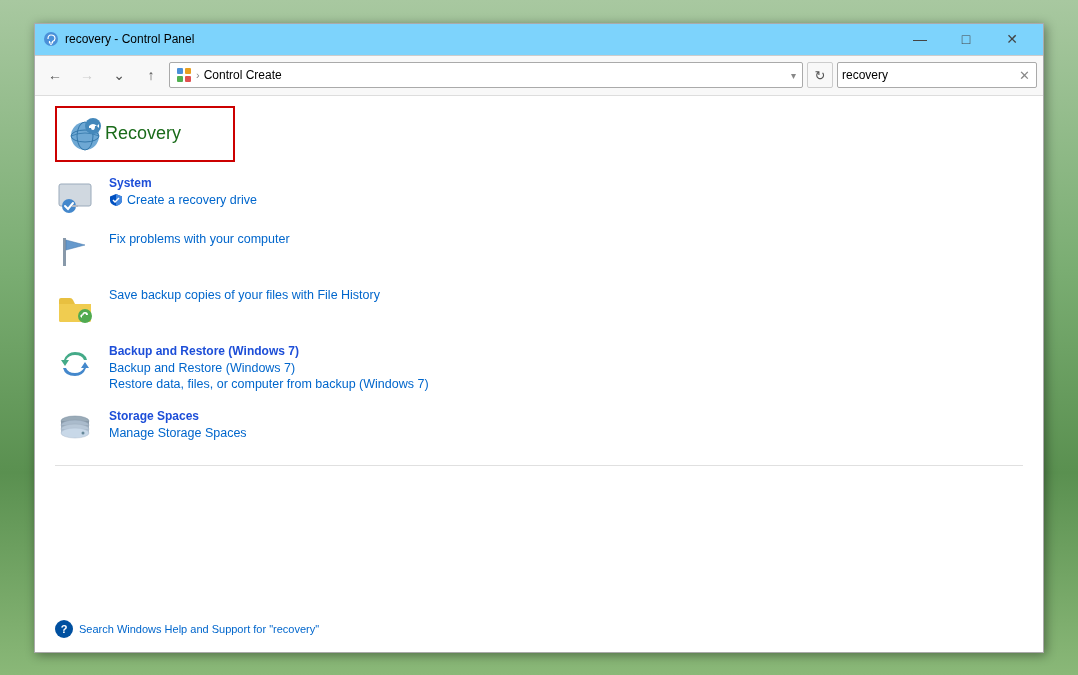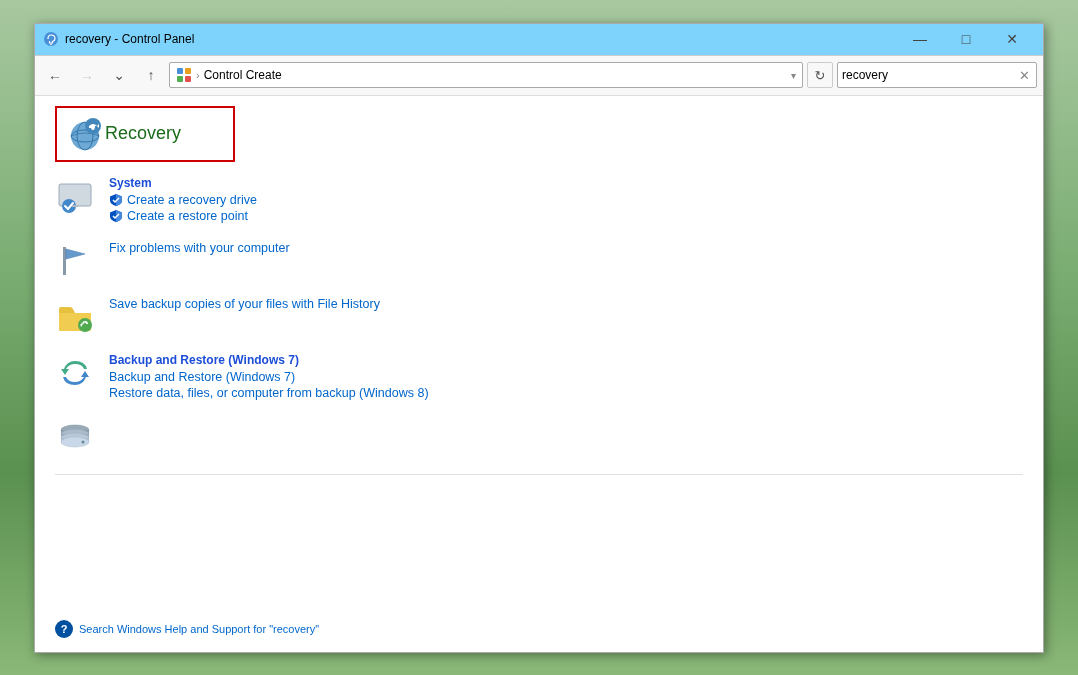--- a/index.html
+++ b/index.html
@@ -357,28 +357,20 @@
       <div class="section-content">
         <div class="section-title">System</div>
         <a class="section-link">
           <svg class="shield-icon-blue" viewBox="0 0 14 14">
             <path d="M7 1 L13 3.5 L13 7.5 Q13 11 7 13 Q1 11 1 7.5 L1 3.5 Z" fill="#0050c0"></path>
             <path d="M7 1 L13 3.5 L13 7.5 Q13 11 7 13 L7 1 Z" fill="#4488e0"></path>
             <path d="M4 7 L6 9 L10 5" fill="none" stroke="white" stroke-width="1.5"></path>
           </svg>
           <span>Create a recovery drive</span>
         </a>
-        <a class="section-link">
-          <svg class="shield-icon-blue" viewBox="0 0 14 14">
-            <path d="M7 1 L13 3.5 L13 7.5 Q13 11 7 13 Q1 11 1 7.5 L1 3.5 Z" fill="#0050c0"></path>
-            <path d="M7 1 L13 3.5 L13 7.5 Q13 11 7 13 L7 1 Z" fill="#4488e0"></path>
-            <path d="M4 7 L6 9 L10 5" fill="none" stroke="white" stroke-width="1.5"></path>
-          </svg>
-          <span>Create a restore point</span>
-        </a>
       </div>
     </div>
 
     <div class="section-item">
       <div class="section-icon">
         <svg width="40" height="40" viewBox="0 0 40 40">
 
           <rect x="8" y="6" width="3" height="28" fill="#8899aa"></rect>
           <polygon points="11,8 30,13 11,18" fill="#6699cc"></polygon>
           <polygon points="11,8 30,13 11,18" fill="none" stroke="#4477aa" stroke-width="0.5"></polygon>
@@ -417,39 +409,45 @@
           <path d="M20 8 Q30 8 32 16 L29 16 Q27 11 20 11 Q14 11 11 16 L14 16 L10 22 L6 16 L9 16 Q12 8 20 8Z" fill="#44aa88"></path>
           <path d="M20 32 Q10 32 8 24 L11 24 Q13 29 20 29 Q26 29 29 24 L26 24 L30 18 L34 24 L31 24 Q28 32 20 32Z" fill="#4488cc"></path>
         </svg>
       </div>
       <div class="section-content">
         <div class="section-title">Backup and Restore (Windows 7)</div>
         <a class="section-link">
           <span>Backup and Restore (Windows 7)</span>
         </a>
         <a class="section-link">
-          <span>Restore data, files, or computer from backup (Windows 8)</span>
+          <span>Restore data, files, or computer from backup (Windows 7)</span>
         </a>
       </div>
     </div>
 
     <div class="section-item">
       <div class="section-icon">
         <svg width="40" height="40" viewBox="0 0 40 40">
 
           <ellipse cx="20" cy="12" rx="14" ry="5" fill="#9aabb8" stroke="#7a8ea0" stroke-width="0.5"></ellipse>
           <rect x="6" y="12" width="28" height="4" fill="#8899a8"></rect>
           <ellipse cx="20" cy="16" rx="14" ry="5" fill="#aabbcc" stroke="#8899aa" stroke-width="0.5"></ellipse>
           <rect x="6" y="16" width="28" height="4" fill="#99aabb"></rect>
           <ellipse cx="20" cy="20" rx="14" ry="5" fill="#b8c8d8" stroke="#9aaabb" stroke-width="0.5"></ellipse>
           <rect x="6" y="20" width="28" height="4" fill="#aabbcc"></rect>
           <ellipse cx="20" cy="24" rx="14" ry="5" fill="#c8d8e8" stroke="#aabbcc" stroke-width="0.5"></ellipse>
           <circle cx="28" cy="24" r="1.5" fill="#668899"></circle>
         </svg>
       </div>
+      <div class="section-content">
+        <div class="section-title">Storage Spaces</div>
+        <a class="section-link">
+          <span>Manage Storage Spaces</span>
+        </a>
+      </div>
     </div>
 
     <hr class="divider">
   </div>
 
   <div class="footer">
     <div class="help-icon">?</div>
     <a class="help-link">Search Windows Help and Support for "recovery"</a>
   </div>
 </div>

